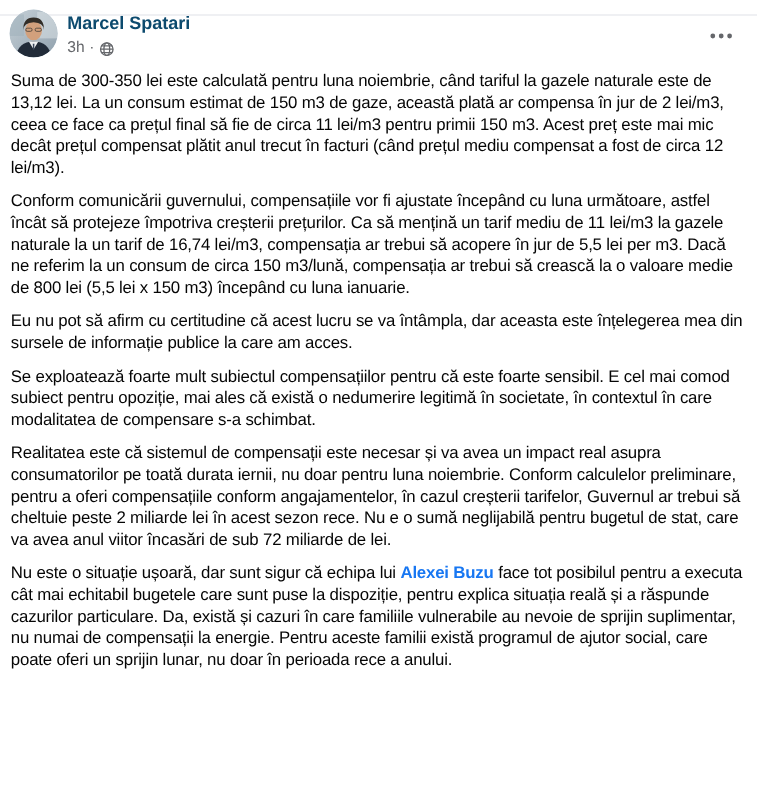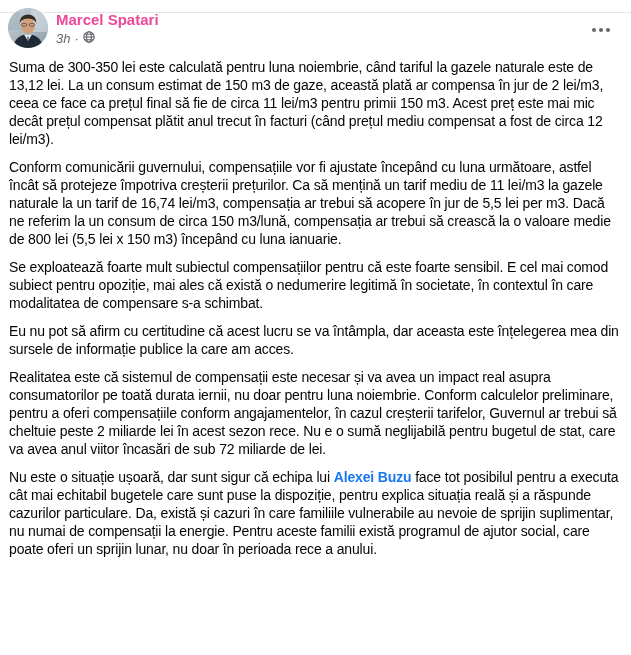--- a/index.html
+++ b/index.html
@@ -38,33 +38,32 @@
     position: relative;
     z-index: 2;
     background: #b7c6d1;
   }
   .avatar svg { display: block; }
 
   .header-text { margin-left: 8px; padding-top: 2px; }
   .author {
     font-size: 15px;
     font-weight: 700;
-    color: #ec4899;
+    color: #0c4a6e;
     line-height: 19px;
     cursor: pointer;
   }
   .meta {
     display: flex;
-    align-items: flex-start;
+    align-items: flex-end;
     gap: 4px;
     margin-top: 2px;
     font-size: 13px;
     color: #65676b;
     line-height: 16px;
-    font-style: italic;
   }
   .meta .timestamp { cursor: pointer; }
   .meta .sep { color: #65676b; }
   .meta .globe { display: inline-flex; align-items: center; }
 
   .more-btn {
     position: absolute;
     right: 14px;
     top: 14px;
     width: 32px; height: 32px;
@@ -151,19 +150,19 @@
         <circle cx="10" cy="3" r="2" fill="#65676b"></circle>
         <circle cx="17" cy="3" r="2" fill="#65676b"></circle>
       </svg>
     </button>
 
   </div>
 
   <div class="content">
     <p>Suma de 300-350 lei este calculată pentru luna noiembrie, când tariful la gazele naturale este de 13,12 lei. La un consum estimat de 150 m3 de gaze, această plată ar compensa în jur de 2 lei/m3, ceea ce face ca prețul final să fie de circa 11 lei/m3 pentru primii 150 m3. Acest preț este mai mic decât prețul compensat plătit anul trecut în facturi (când prețul mediu compensat a fost de circa 12 lei/m3).</p>
     <p>Conform comunicării guvernului, compensațiile vor fi ajustate începând cu luna următoare, astfel încât să protejeze împotriva creșterii prețurilor. Ca să mențină un tarif mediu de 11 lei/m3 la gazele naturale la un tarif de 16,74 lei/m3, compensația ar trebui să acopere în jur de 5,5 lei per m3. Dacă ne referim la un consum de circa 150 m3/lună, compensația ar trebui să crească la o valoare medie de 800 lei (5,5 lei x 150 m3) începând cu luna ianuarie.</p>
+    <p>Eu nu pot să afirm cu certitudine că acest lucru se va întâmpla, dar aceasta este înțelegerea mea din sursele de informație publice la care am acces.</p>
     <p>Se exploatează foarte mult subiectul compensațiilor pentru că este foarte sensibil. E cel mai comod subiect pentru opoziție, mai ales că există o nedumerire legitimă în societate, în contextul în care modalitatea de compensare s-a schimbat.</p>
-    <p>Eu nu pot să afirm cu certitudine că acest lucru se va întâmpla, dar aceasta este înțelegerea mea din sursele de informație publice la care am acces.</p>
     <p>Realitatea este că sistemul de compensații este necesar și va avea un impact real asupra consumatorilor pe toată durata iernii, nu doar pentru luna noiembrie. Conform calculelor preliminare, pentru a oferi compensațiile conform angajamentelor, în cazul creșterii tarifelor, Guvernul ar trebui să cheltuie peste 2 miliarde lei în acest sezon rece. Nu e o sumă neglijabilă pentru bugetul de stat, care va avea anul viitor încasări de sub 72 miliarde de lei.</p>
     <p><span>Nu este o situație ușoară, dar sunt sigur că echipa lui </span><a class="mention">Alexei Buzu</a><span> face tot posibilul pentru a executa cât mai echitabil bugetele care sunt puse la dispoziție, pentru explica situația reală și a răspunde cazurilor particulare. Da, există și cazuri în care familiile vulnerabile au nevoie de sprijin suplimentar, nu numai de compensații la energie. Pentru aceste familii există programul de ajutor social, care poate oferi un sprijin lunar, nu doar în perioada rece a anului.</span></p>
   </div>
 
 </div>
 
 </body></html>

